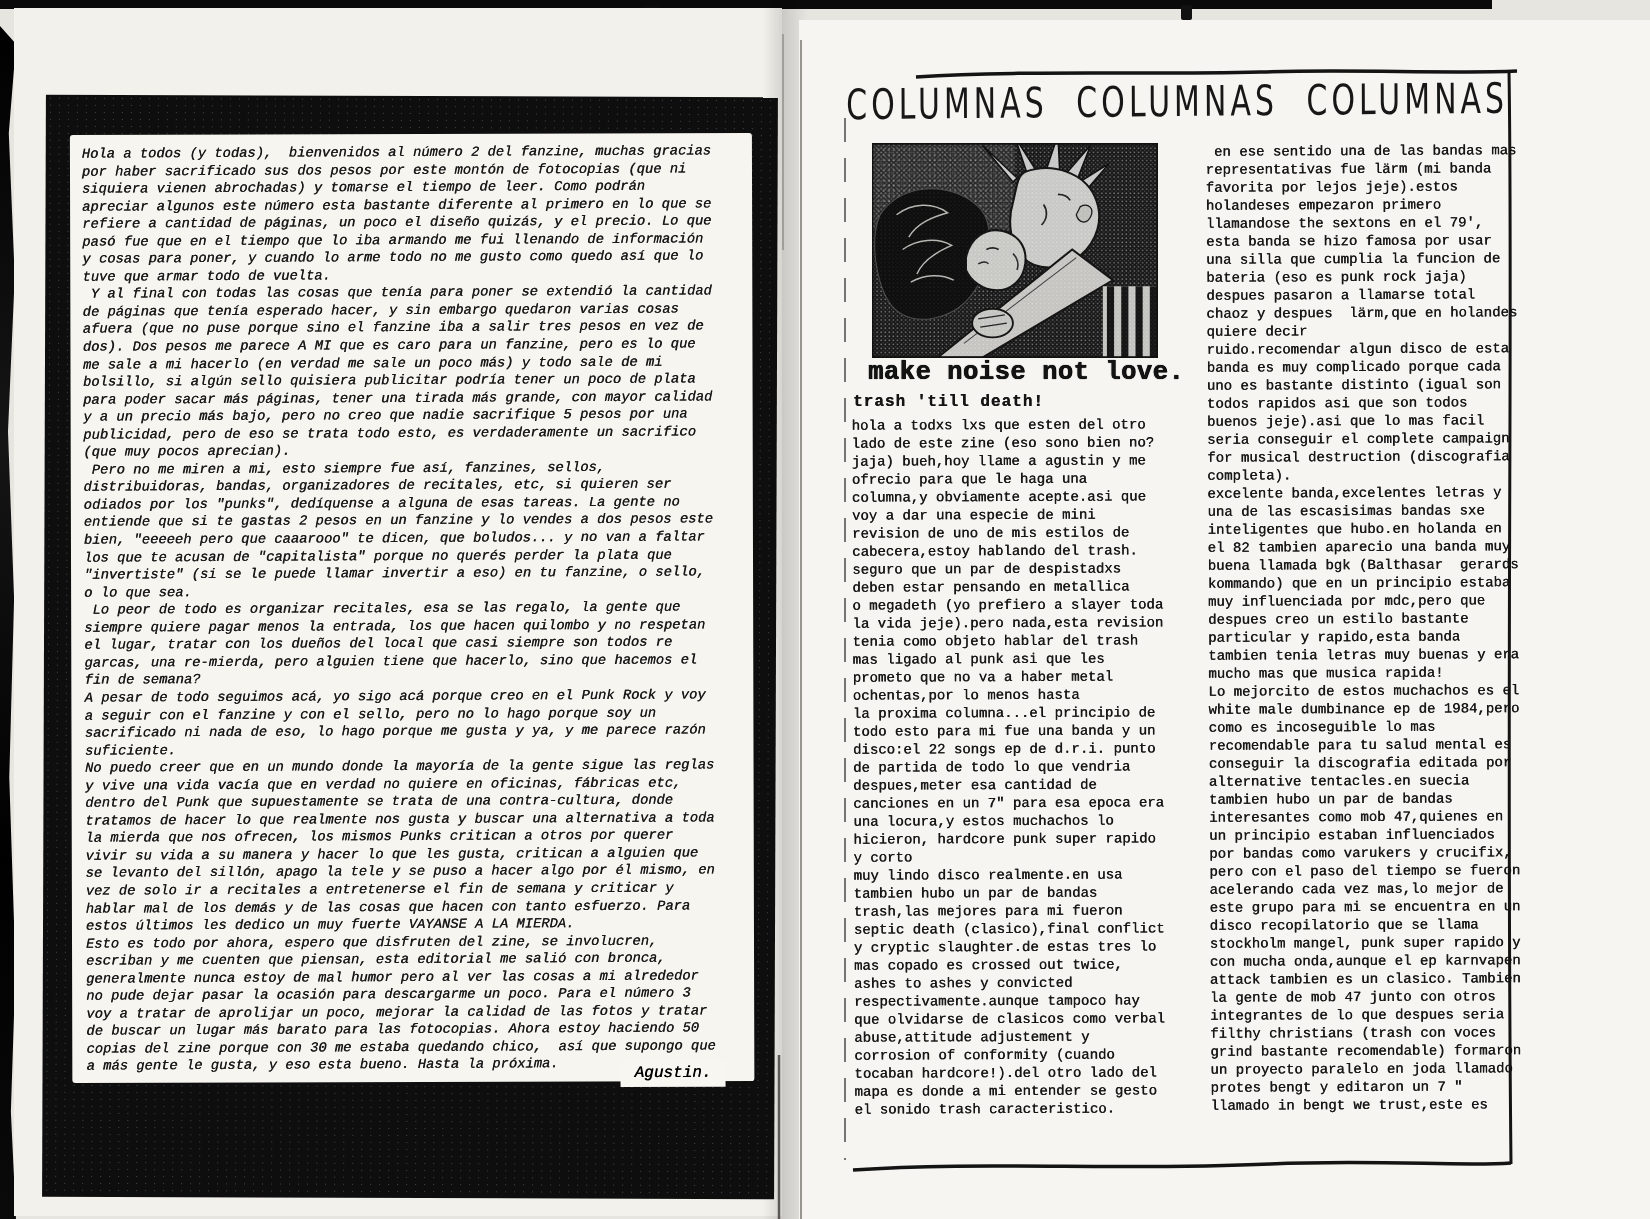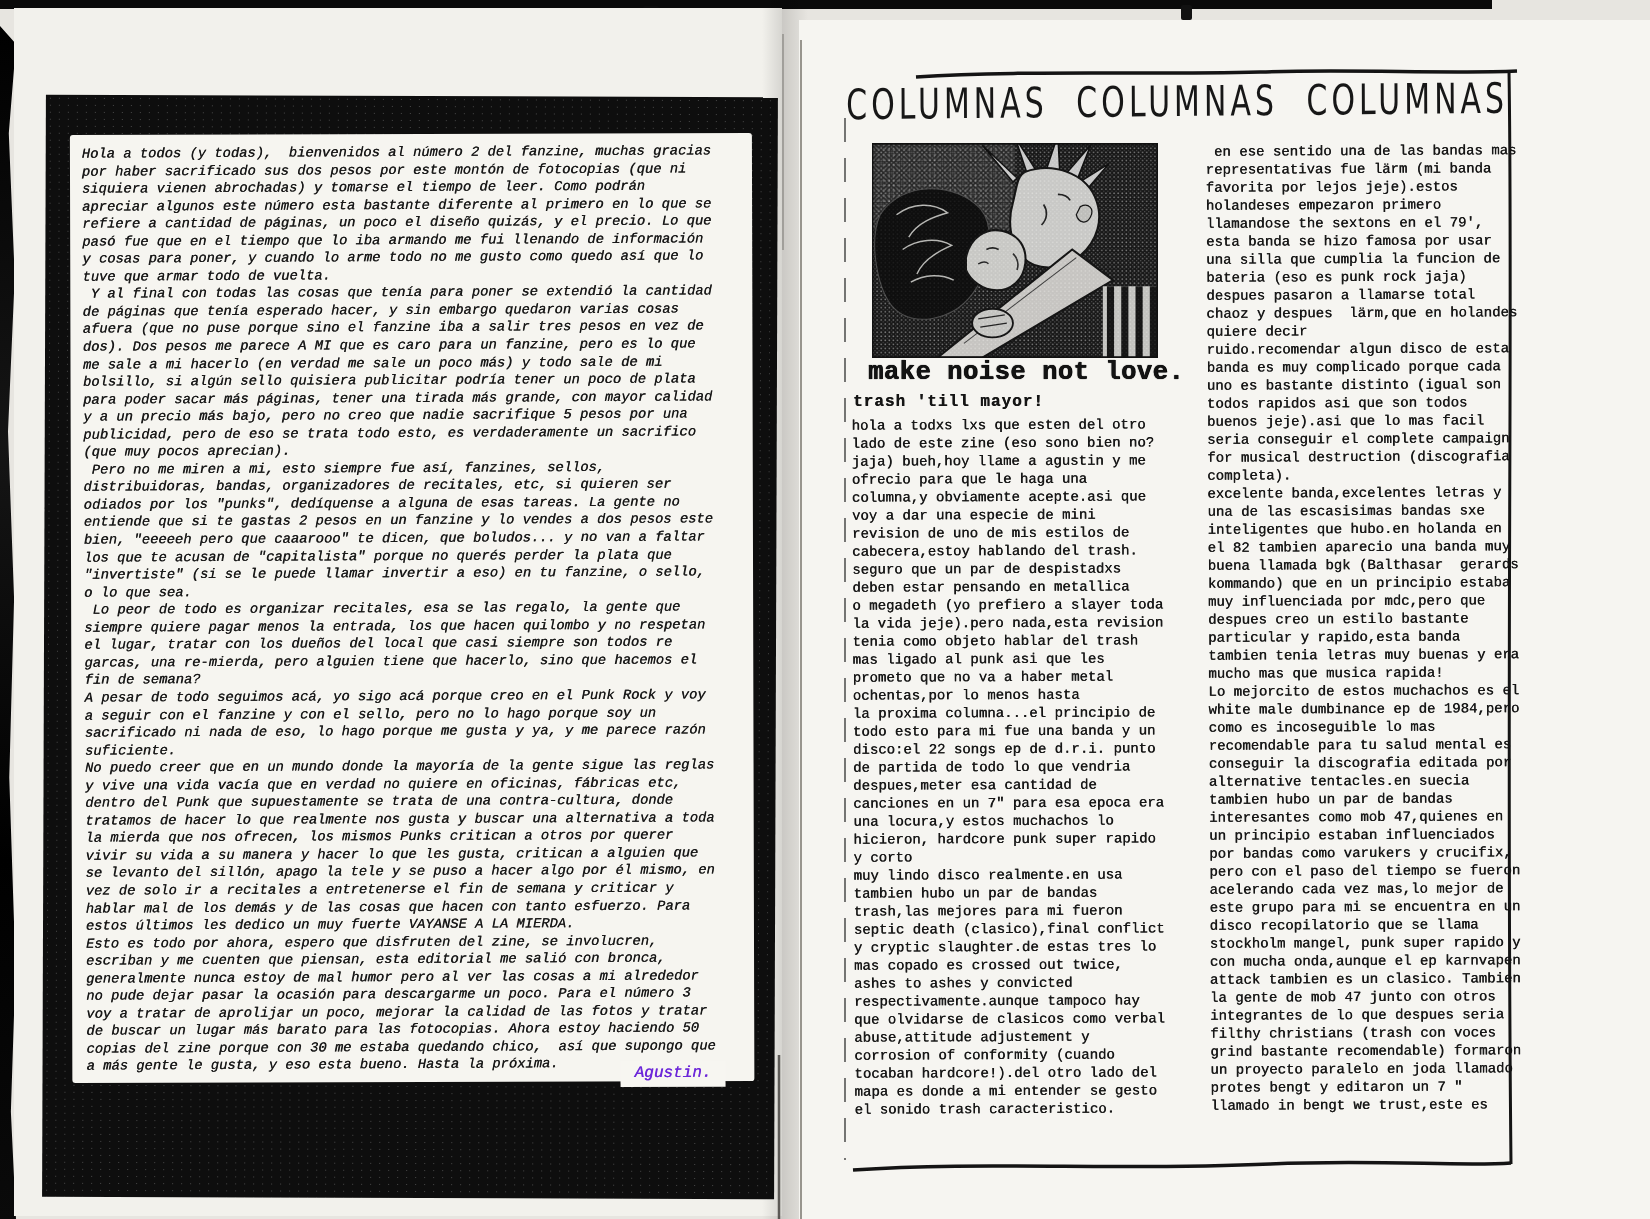--- a/index.html
+++ b/index.html
@@ -19,21 +19,21 @@
   .black-frame{position:absolute;left:30px;top:88px;width:732px;height:1102px;background:#0e0e0e;transform:rotate(0.2deg);}
   .frame-noise{position:absolute;inset:0;opacity:.28;pointer-events:none;
      background-image:radial-gradient(circle,rgba(255,255,255,.85) 0 .7px,transparent .9px);
      background-size:9px 7px;}
   .white-area{position:absolute;left:27px;top:38px;right:23px;bottom:116px;background:#f6f5f0;
      transform:rotate(-0.35deg);border-radius:3px;}
   .editorial-text{position:absolute;left:13px;top:10px;white-space:pre;
      font-size:13.8px;line-height:17.55px;color:#191919;
      text-shadow:.35px 0 0 currentColor;transform:rotate(-0.15deg);}
   .signature-box{position:absolute;left:578px;top:964px;background:#f7f6f1;padding:3px 14px 5px 14px;
-     color:#6d28d9;font-size:16px;text-shadow:.4px 0 0 currentColor;transform:rotate(-0.4deg);}
+     color:#000000;font-size:16px;text-shadow:.4px 0 0 currentColor;transform:rotate(-0.4deg);}
 
   
   .gutter-shadow{position:absolute;left:762px;top:0;width:46px;height:1219px;
      background:linear-gradient(to right,rgba(0,0,0,0) 0%,rgba(0,0,0,.12) 45%,rgba(0,0,0,0) 100%);}
 
   
   .page-right-paper{position:absolute;left:799px;top:20px;width:851px;height:1199px;background:#f6f5f1;}
   .columns-header{position:absolute;left:846px;top:80px;margin:0;color:#171717;
      font-family:"DejaVu Sans",sans-serif;font-weight:400;font-size:30px;
      letter-spacing:4px;word-spacing:15px;transform:scaleY(1.4) rotate(-0.4deg);transform-origin:left top;}
@@ -186,21 +186,21 @@
 
       <ellipse cx="118" cy="176" rx="20" ry="14" fill="#e9e9e5" stroke="#111" stroke-width="1.8"></ellipse>
       <path d="M104,172 L130,168 M106,180 L132,176" stroke="#222" stroke-width="1.2" fill="none"></path>
       <rect x="0" y="0" width="280" height="210" fill="url(#dots)" opacity="0.18"></rect>
       <rect x="0" y="0" width="280" height="210" fill="none" stroke="#101010" stroke-width="3"></rect>
     </svg>
   </div>
 
   <div class="image-caption">make noise not love.</div>
 
-  <div class="col1-heading">trash 'till mayor!</div>
+  <div class="col1-heading">trash 'till death!</div>
 
   <div class="zine-col col1">hola a todxs lxs que esten del otro
 lado de este zine (eso sono bien no?
 jaja) bueh,hoy llame a agustin y me
 ofrecio para que le haga una
 columna,y obviamente acepte.asi que
 voy a dar una especie de mini
 revision de uno de mis estilos de
 cabecera,estoy hablando del trash.
 seguro que un par de despistadxs

